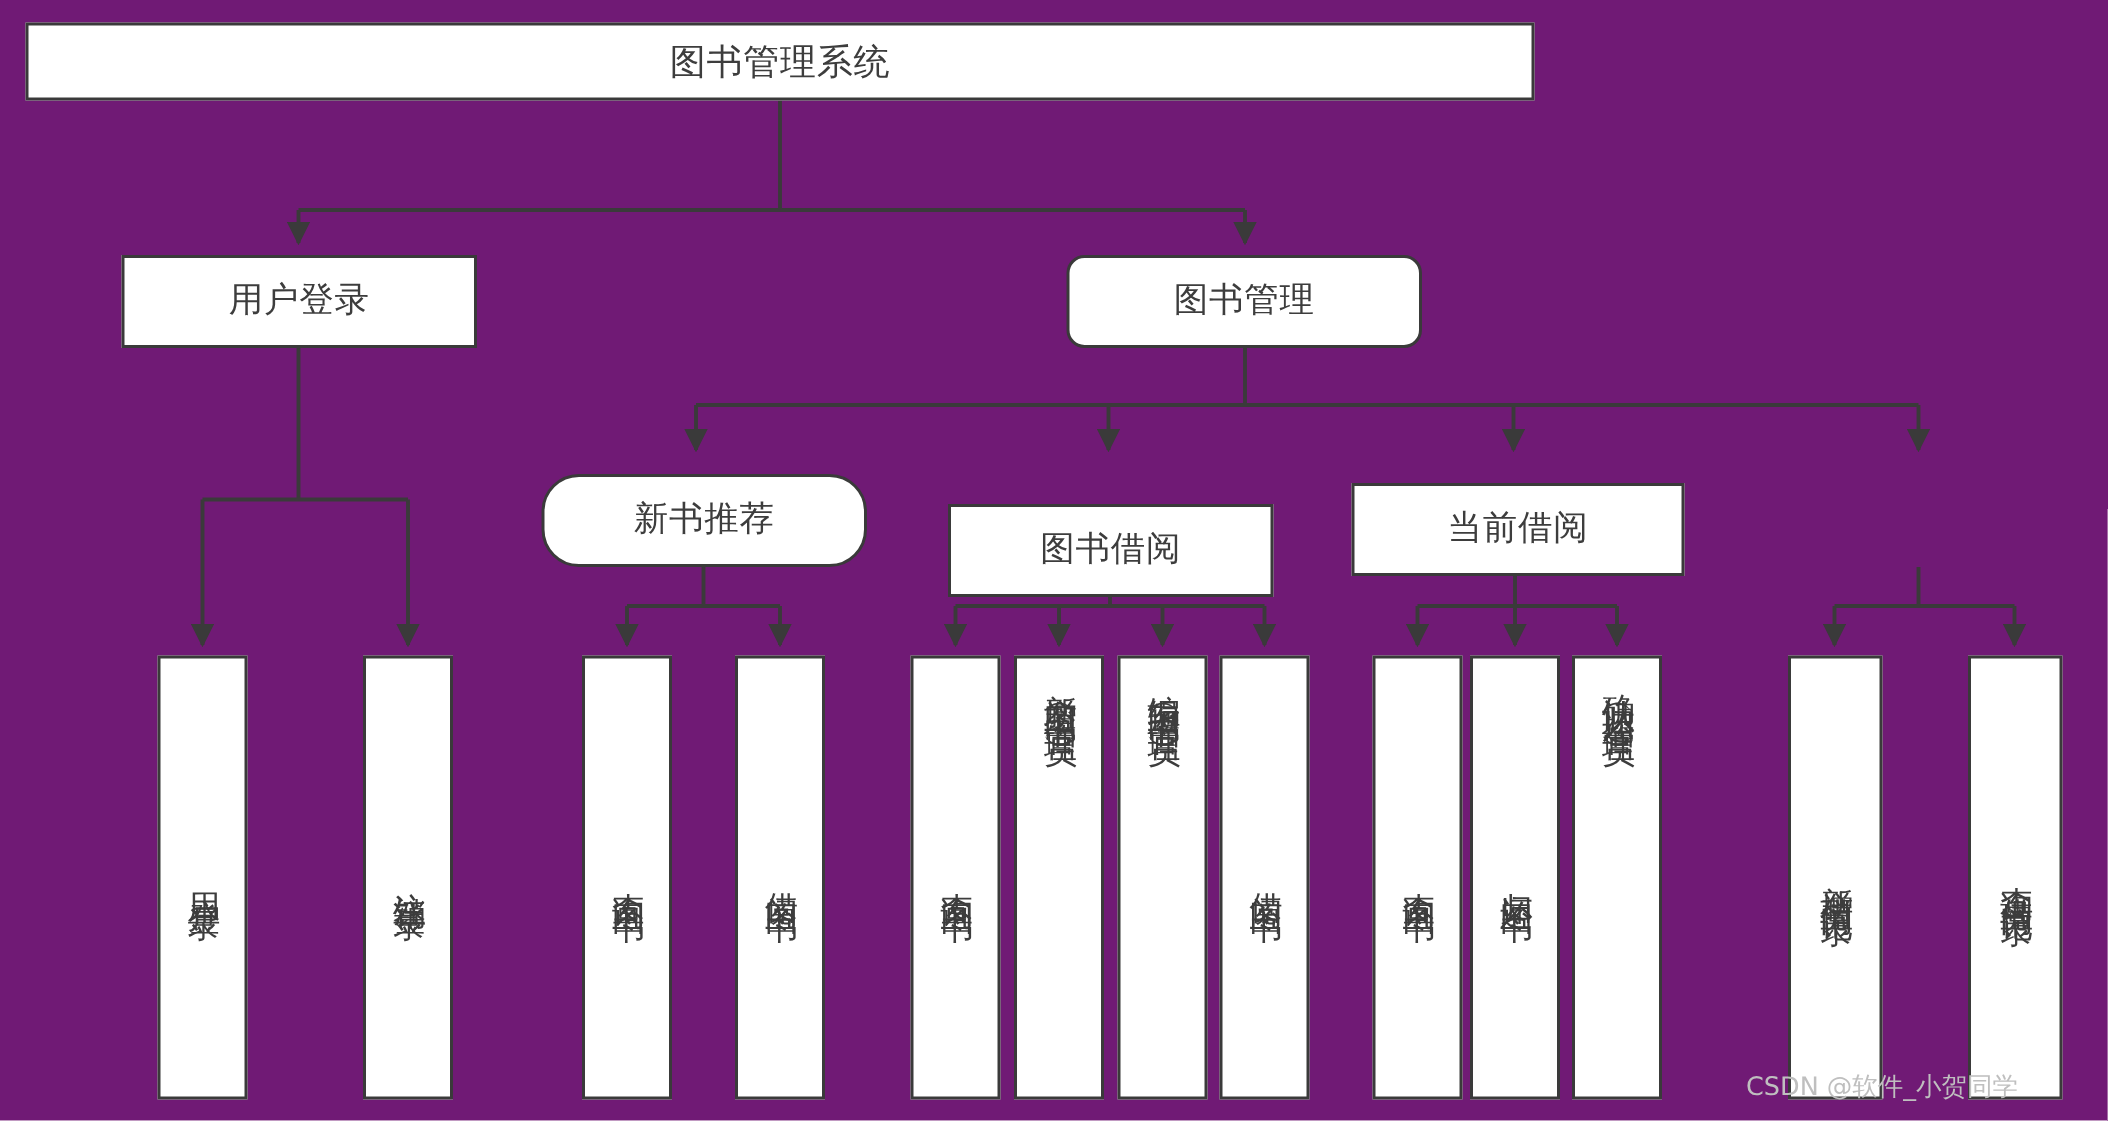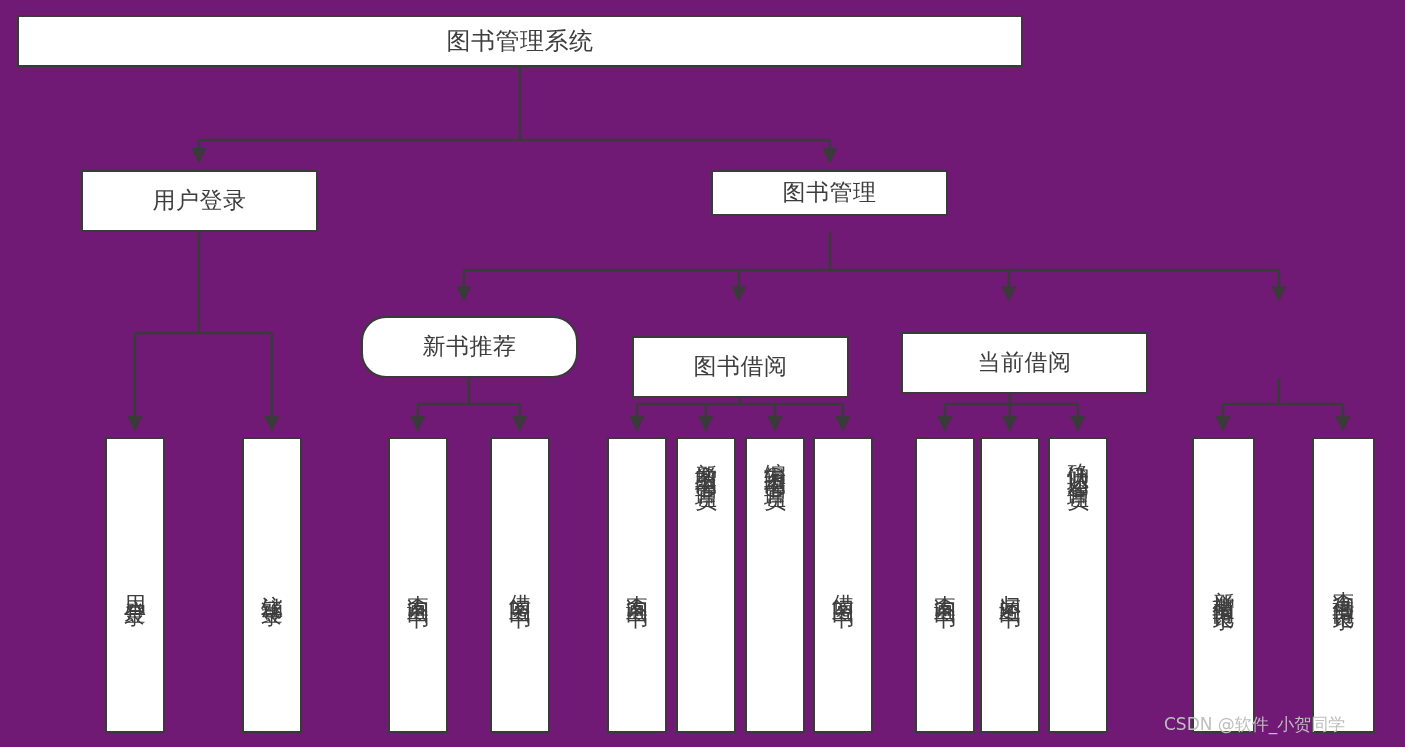--- a/index.html
+++ b/index.html
@@ -134,33 +134,33 @@
   </svg>
 
   <div class="node horiz root" style="left:17px; top:15px; width:1006px; height:52px;">
     <span class="lbl">图书管理系统</span>
   </div>
 
   <div class="node horiz" style="left:81px; top:170px; width:237px; height:62px;">
     <span class="lbl">用户登录</span>
   </div>
 
-  <div class="node horiz" style="left:711px; top:170px; width:237px; height:46px;">
+  <div class="node horiz" style="left:711px; top:170px; width:237px; height:62px;border-radius:12px;">
     <span class="lbl">图书管理</span>
   </div>
 
   <div class="node horiz" style="left:361px; top:316px; width:217px; height:62px;border-radius:25px;">
     <span class="lbl">新书推荐</span>
   </div>
 
   <div class="node horiz" style="left:632px; top:316px; width:217px; height:62px;margin-top:20px;">
     <span class="lbl">图书借阅</span>
   </div>
 
-  <div class="node horiz" style="left:901px; top:332px; width:247px; height:62px;">
+  <div class="node horiz" style="left:901px; top:322px; width:222px; height:62px;">
     <span class="lbl">当前借阅</span>
   </div>
 
 
   <div class="node vert center" style="left:105px; top:437px; width:60px; height:296px;">
     <span class="lbl">用户登录</span>
   </div>
 
   <div class="node vert center" style="left:242px; top:437px; width:60px; height:296px;">
     <span class="lbl">注销登录</span>

